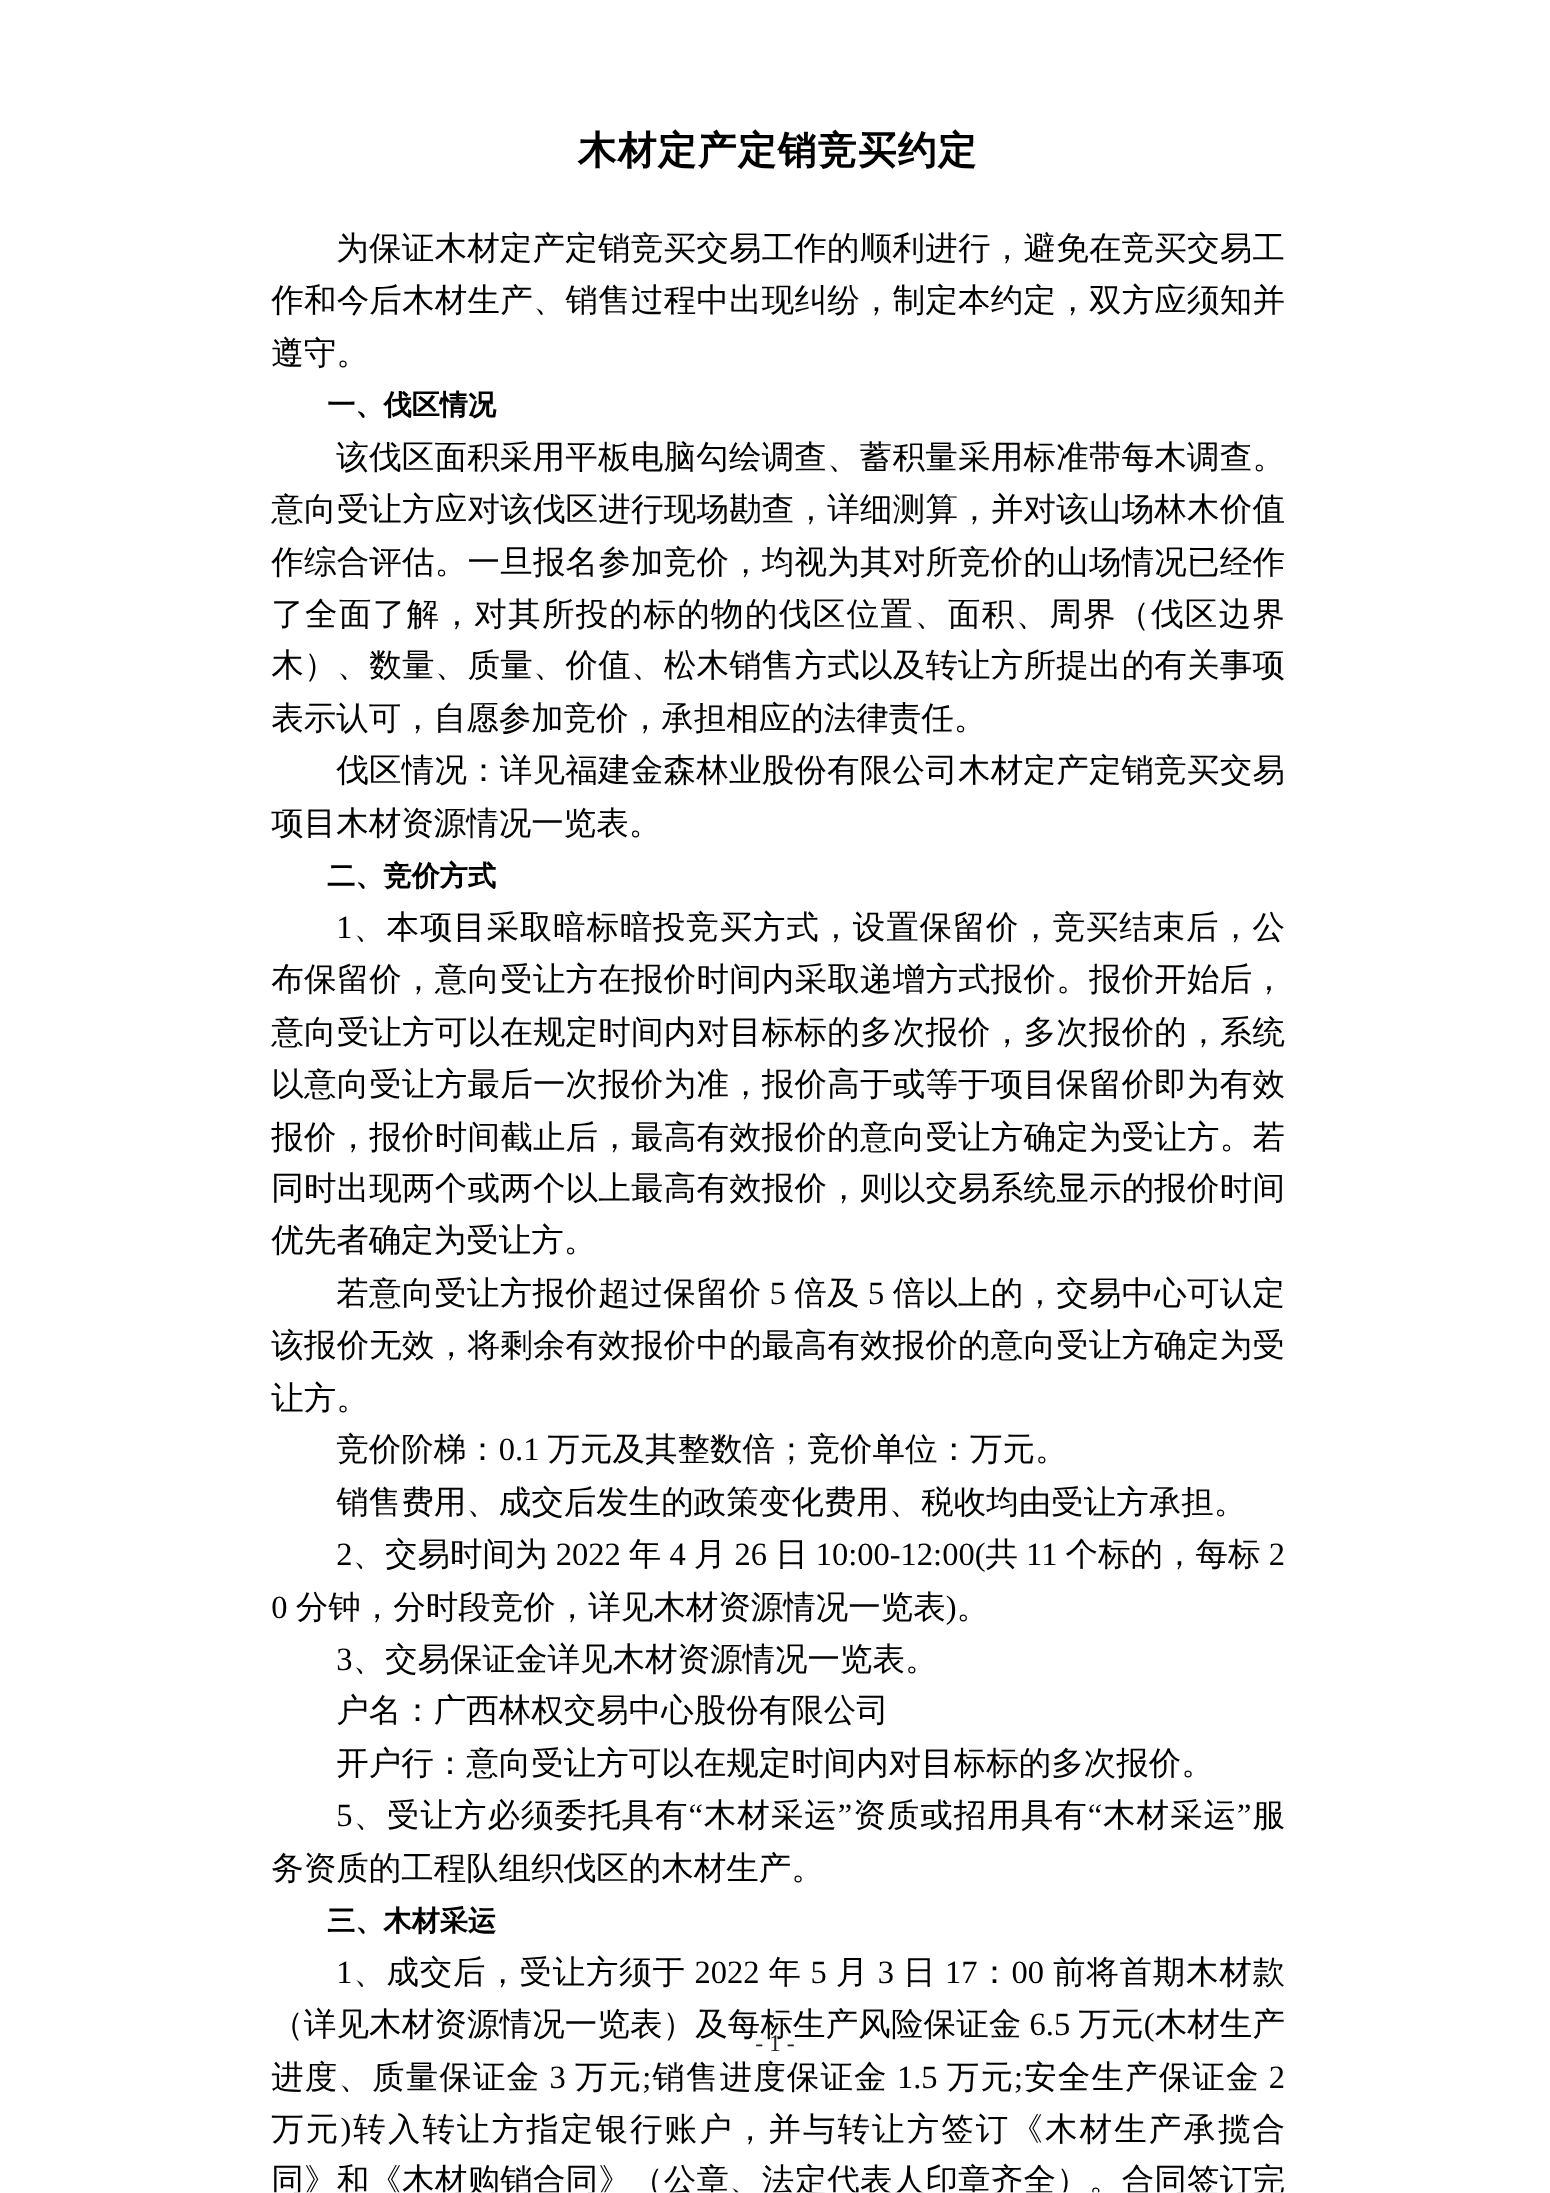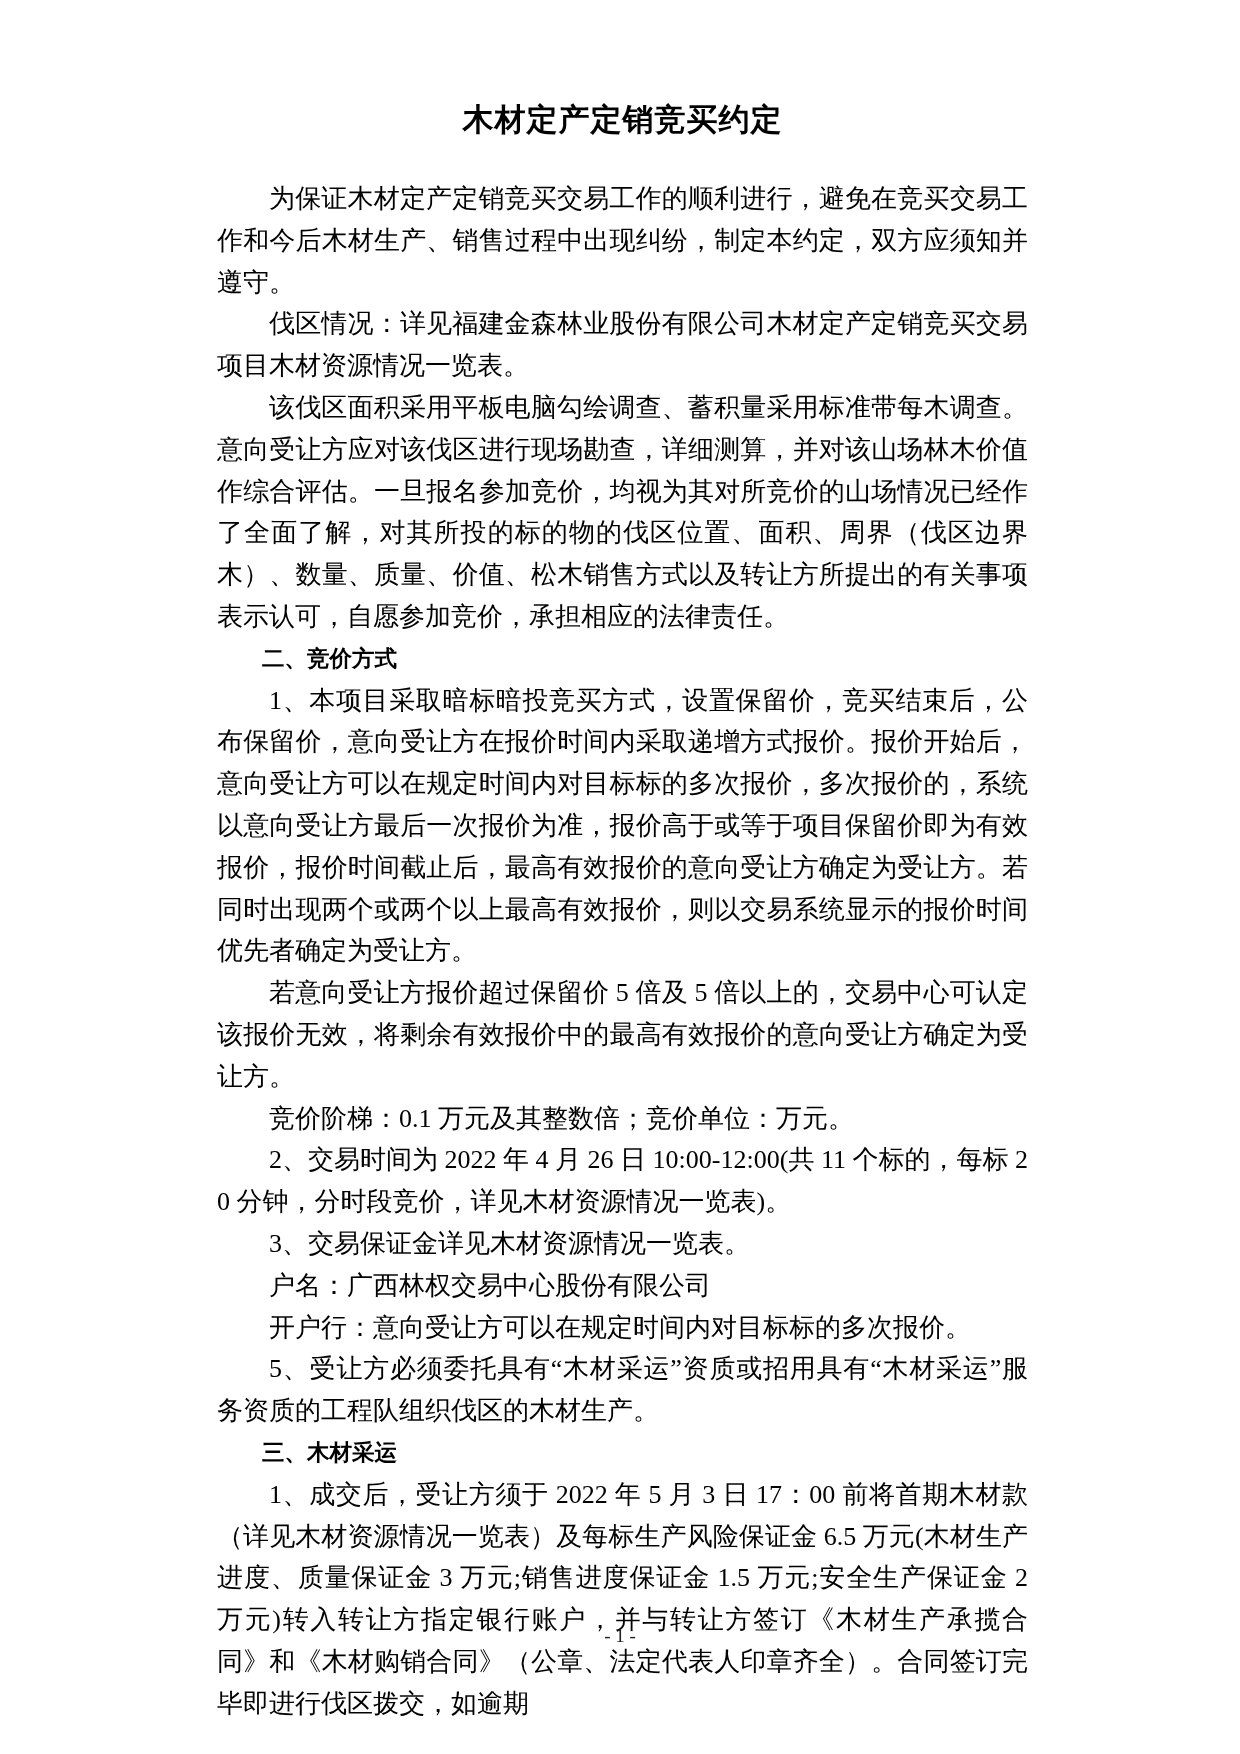--- a/index.html
+++ b/index.html
@@ -56,33 +56,35 @@
 </style>
 </head>
 <body>
 
 <div class="page">
 
   <h1 class="doc-title">木材定产定销竞买约定</h1>
 
   <p class="para">为保证木材定产定销竞买交易工作的顺利进行，避免在竞买交易工作和今后木材生产、销售过程中出现纠纷，制定本约定，双方应须知并遵守。</p>
 
+  <h2 class="sec-heading">一、伐区情况</h2>
+
+  <p class="para">该伐区面积采用平板电脑勾绘调查、蓄积量采用标准带每木调查。意向受让方应对该伐区进行现场勘查，详细测算，并对该山场林木价值作综合评估。一旦报名参加竞价，均视为其对所竞价的山场情况已经作了全面了解，对其所投的标的物的伐区位置、面积、周界（伐区边界木）、数量、质量、价值、松木销售方式以及转让方所提出的有关事项表示认可，自愿参加竞价，承担相应的法律责任。</p>
 
   <p class="para">伐区情况：详见福建金森林业股份有限公司木材定产定销竞买交易项目木材资源情况一览表。</p>
-
-  <p class="para">该伐区面积采用平板电脑勾绘调查、蓄积量采用标准带每木调查。意向受让方应对该伐区进行现场勘查，详细测算，并对该山场林木价值作综合评估。一旦报名参加竞价，均视为其对所竞价的山场情况已经作了全面了解，对其所投的标的物的伐区位置、面积、周界（伐区边界木）、数量、质量、价值、松木销售方式以及转让方所提出的有关事项表示认可，自愿参加竞价，承担相应的法律责任。</p>
 
   <h2 class="sec-heading">二、竞价方式</h2>
 
   <p class="para">1、本项目采取暗标暗投竞买方式，设置保留价，竞买结束后，公布保留价，意向受让方在报价时间内采取递增方式报价。报价开始后，意向受让方可以在规定时间内对目标标的多次报价，多次报价的，系统以意向受让方最后一次报价为准，报价高于或等于项目保留价即为有效报价，报价时间截止后，最高有效报价的意向受让方确定为受让方。若同时出现两个或两个以上最高有效报价，则以交易系统显示的报价时间优先者确定为受让方。</p>
 
   <p class="para">若意向受让方报价超过保留价 5 倍及 5 倍以上的，交易中心可认定该报价无效，将剩余有效报价中的最高有效报价的意向受让方确定为受让方。</p>
 
   <p class="para">竞价阶梯：0.1 万元及其整数倍；竞价单位：万元。</p>
 
+  <p class="para">销售费用、成交后发生的政策变化费用、税收均由受让方承担。</p>
 
   <p class="para">2、交易时间为 2022 年 4 月 26 日 10:00-12:00(共 11 个标的，每标 20 分钟，分时段竞价，详见木材资源情况一览表)。</p>
 
   <p class="para">3、交易保证金详见木材资源情况一览表。</p>
 
 
   <p class="para">户名：广西林权交易中心股份有限公司</p>
 
 
   <p class="para">开户行：意向受让方可以在规定时间内对目标标的多次报价。</p>

